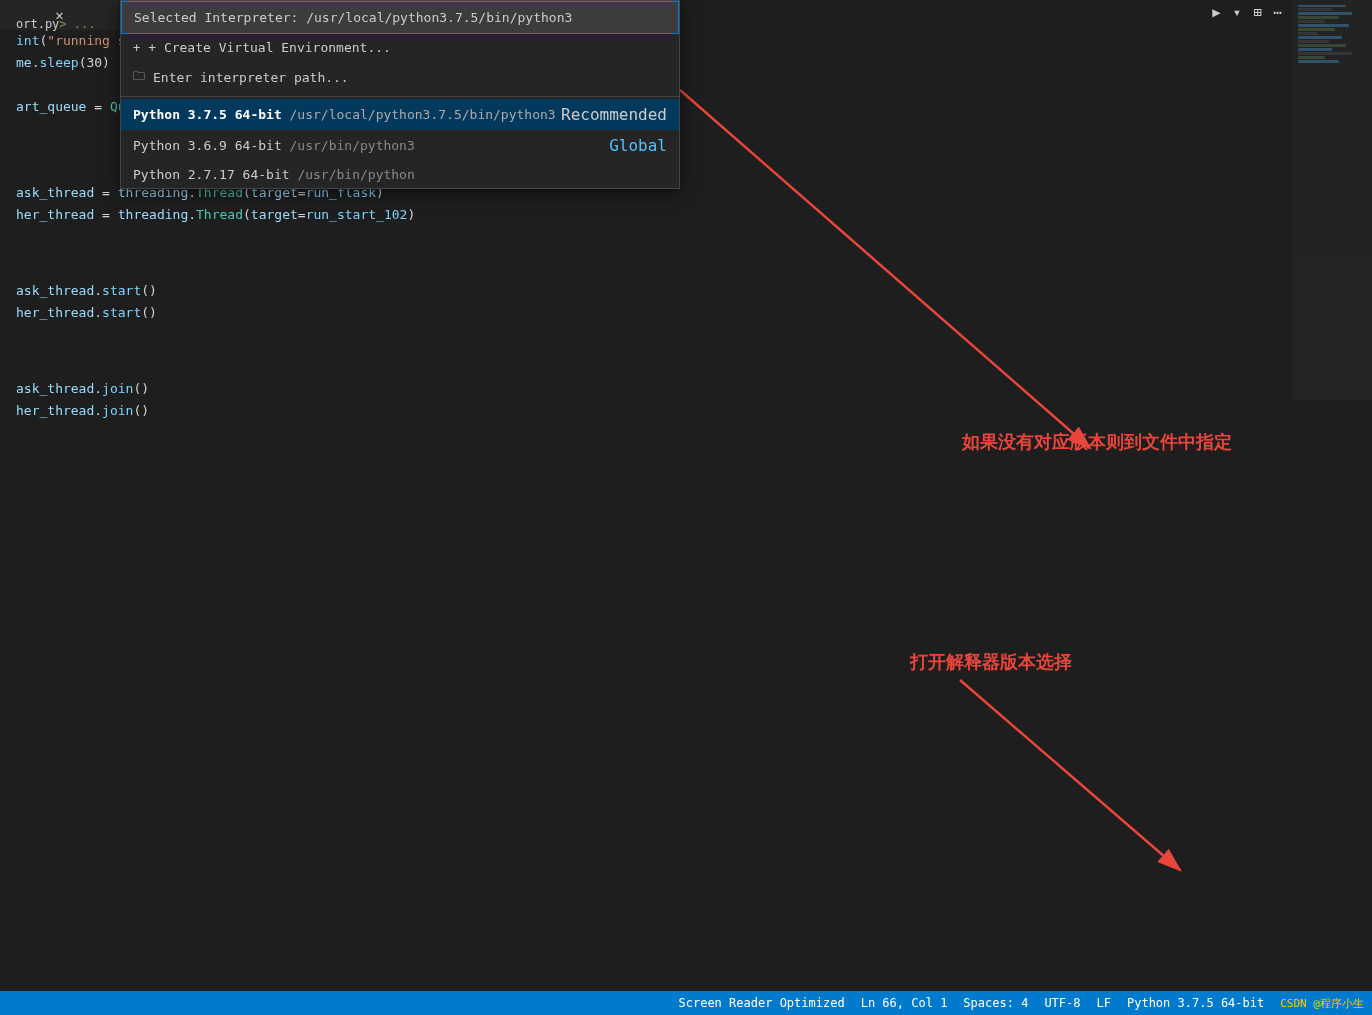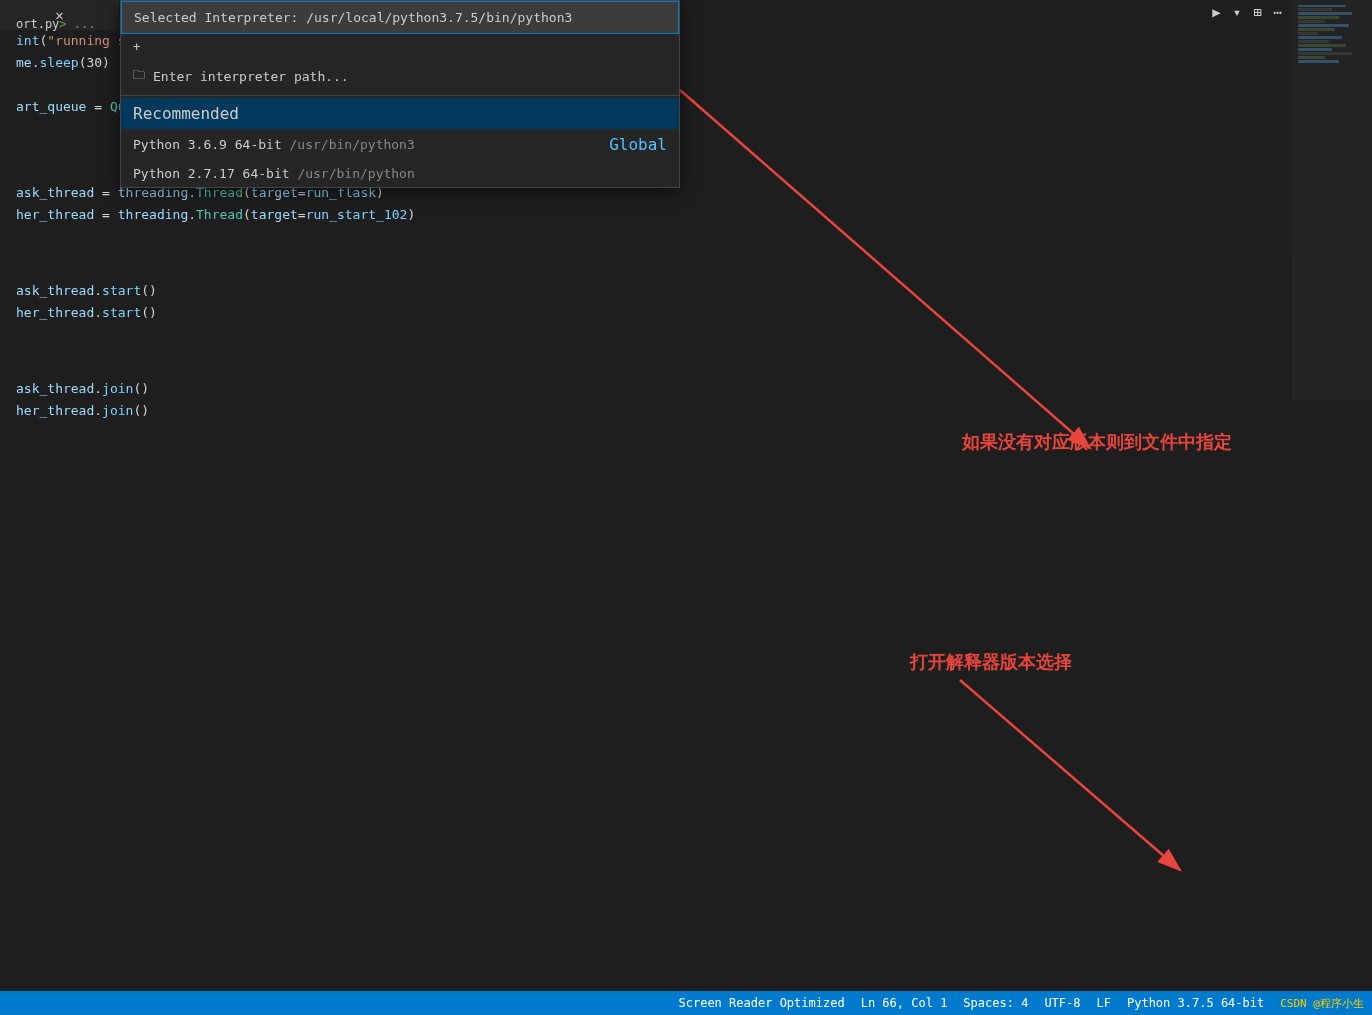--- a/index.html
+++ b/index.html
@@ -334,29 +334,33 @@
       <div class="minimap-line code2" style="width:40%;"></div>
       <div class="minimap-line code" style="width:60%;"></div>
     </div>
   </div>
 
   <div class="interpreter-dropdown">
     <input class="interpreter-input" type="text" readonly="" value="Selected Interpreter: /usr/local/python3.7.5/bin/python3" style="">
     
     <div class="dropdown-item">
       <span class="icon">+</span>
+      <span class="label">+ Create Virtual Environment...</span>
     </div>
     
     <div class="dropdown-item">
       <span class="icon">🗀</span>
       <span class="label">Enter interpreter path...</span>
     </div>
     <div class="divider"></div>
     
     <div class="dropdown-item selected">
+      <span class="label">
+        <strong>Python 3.7.5 64-bit</strong> <span style="color:#aaaaaa; font-weight:normal;">/usr/local/python3.7.5/bin/python3</span>
+      </span>
       <span class="badge badge-recommended">Recommended</span>
     </div>
     
     <div class="dropdown-item">
       <span class="label">
         Python 3.6.9 64-bit <span style="color:#888;">/usr/bin/python3</span>
       </span>
       <span class="badge badge-global">Global</span>
     </div>
     

